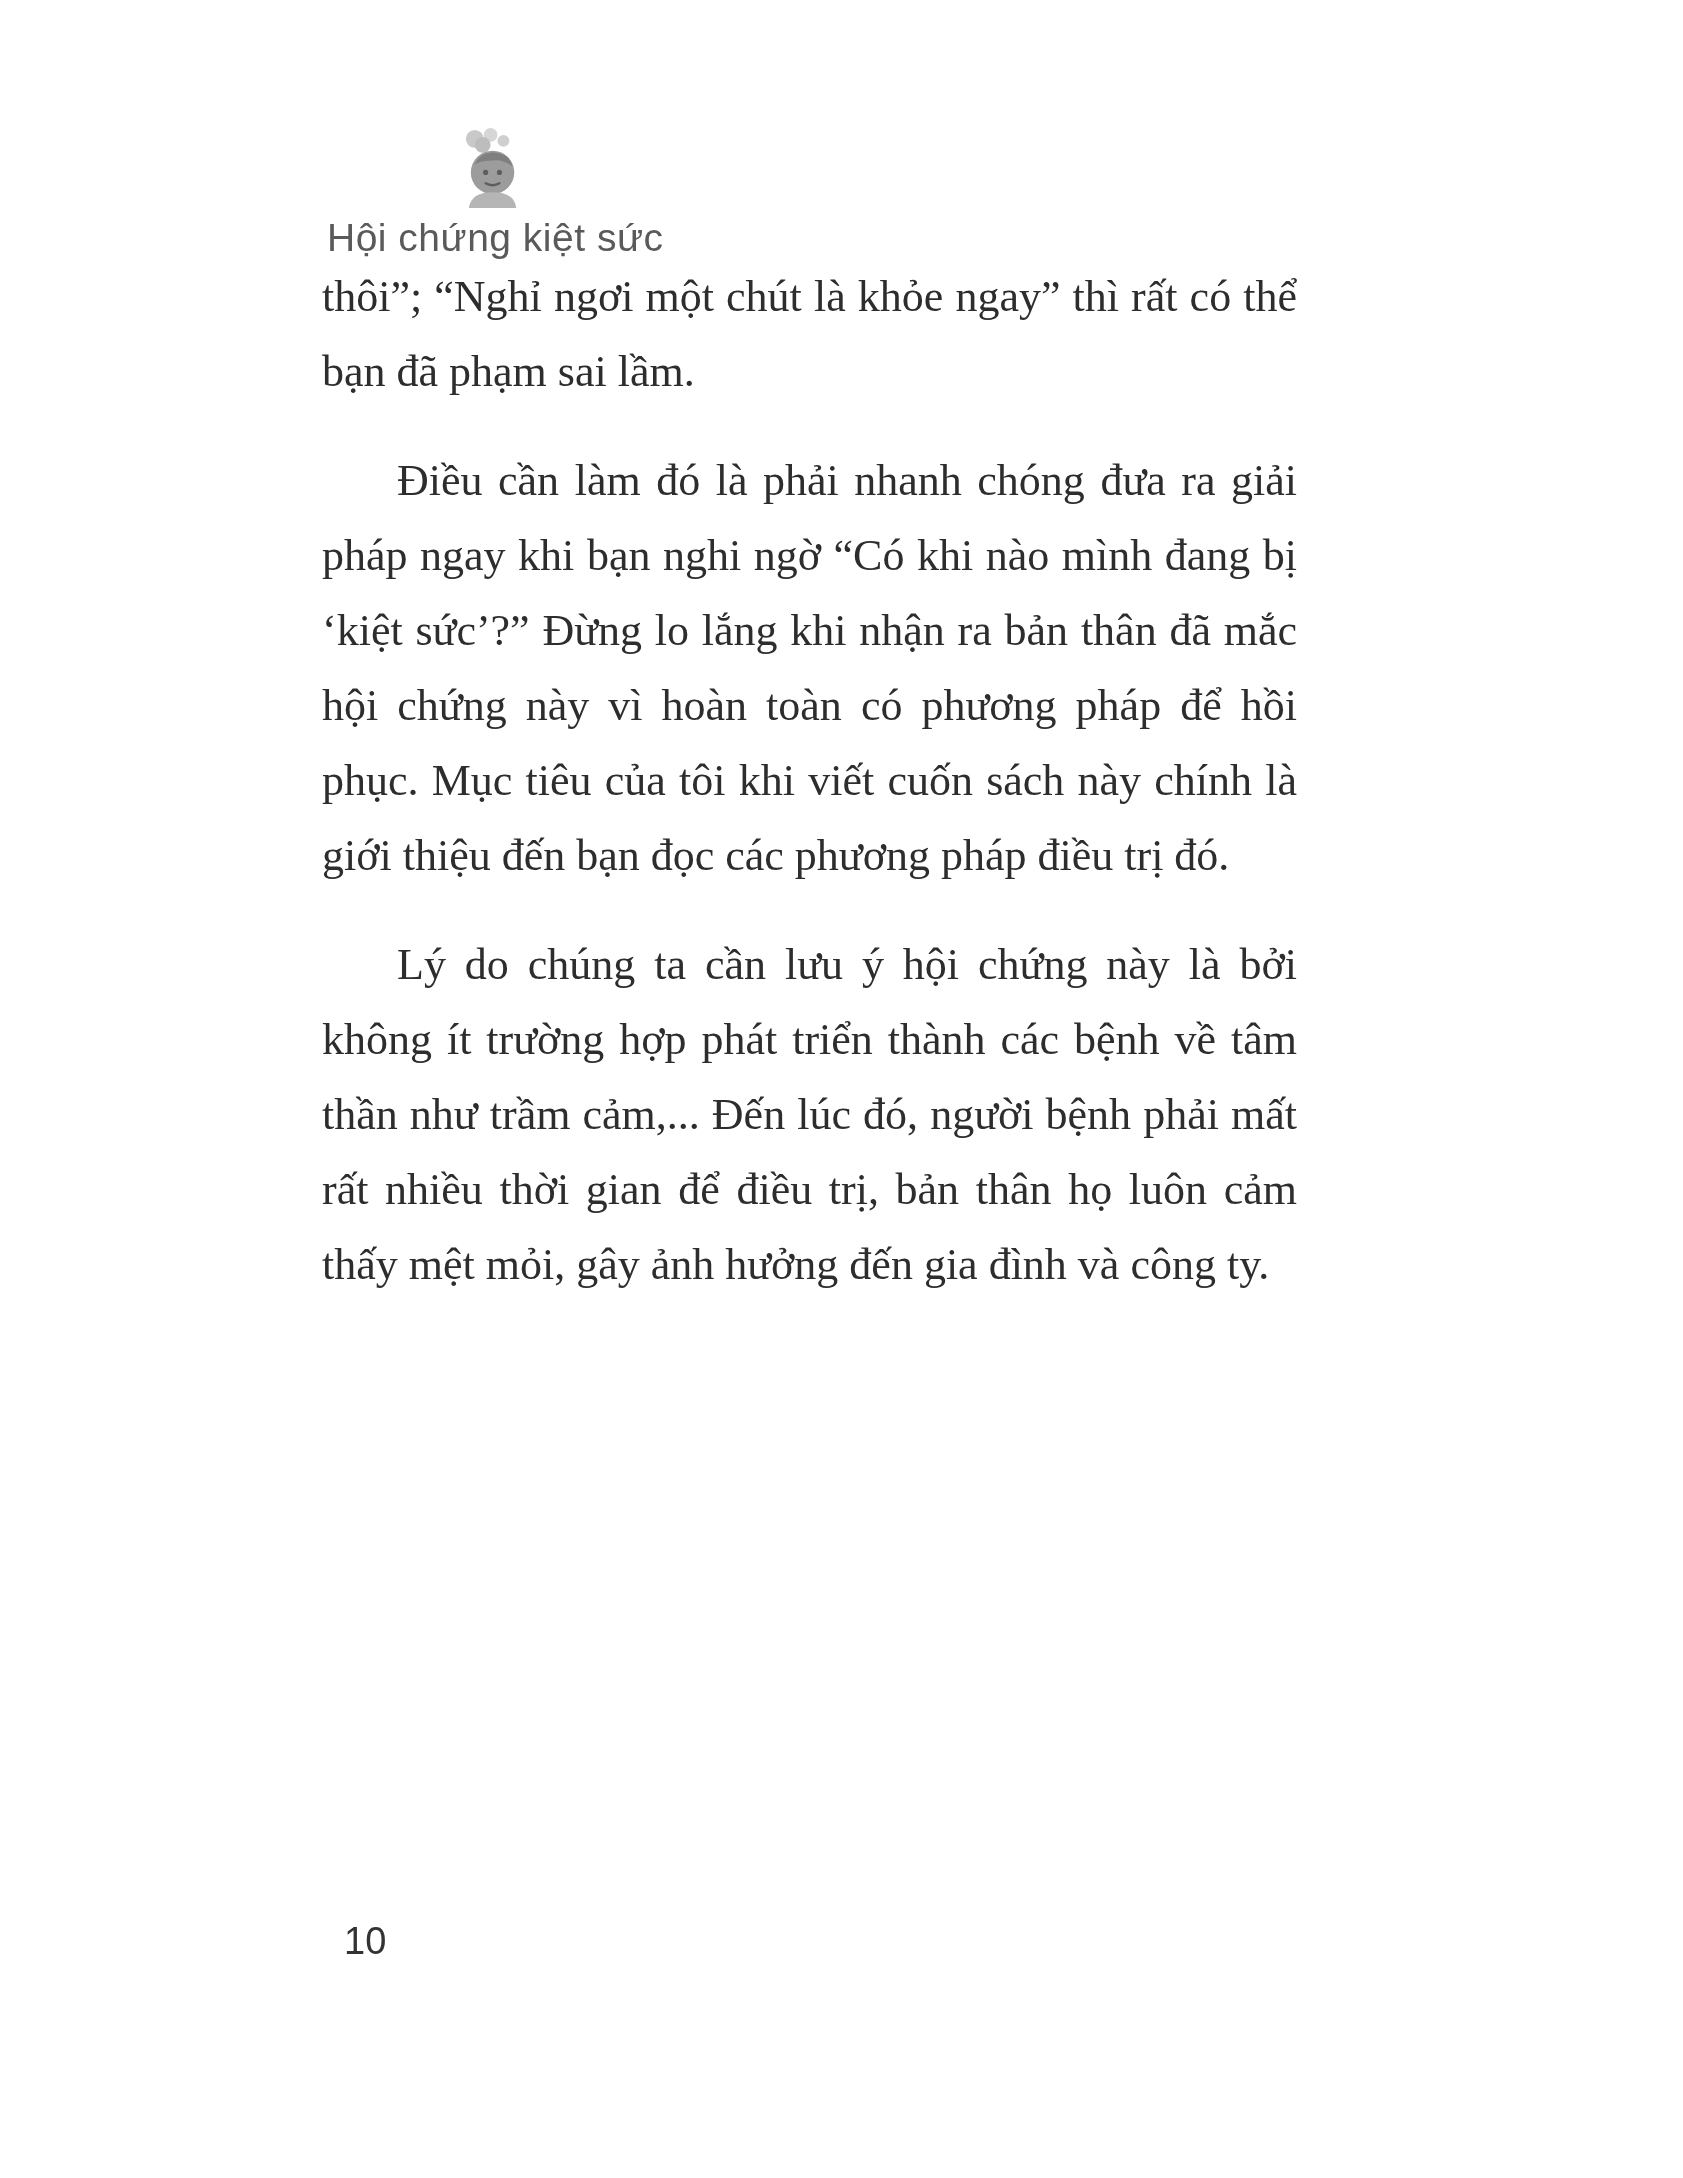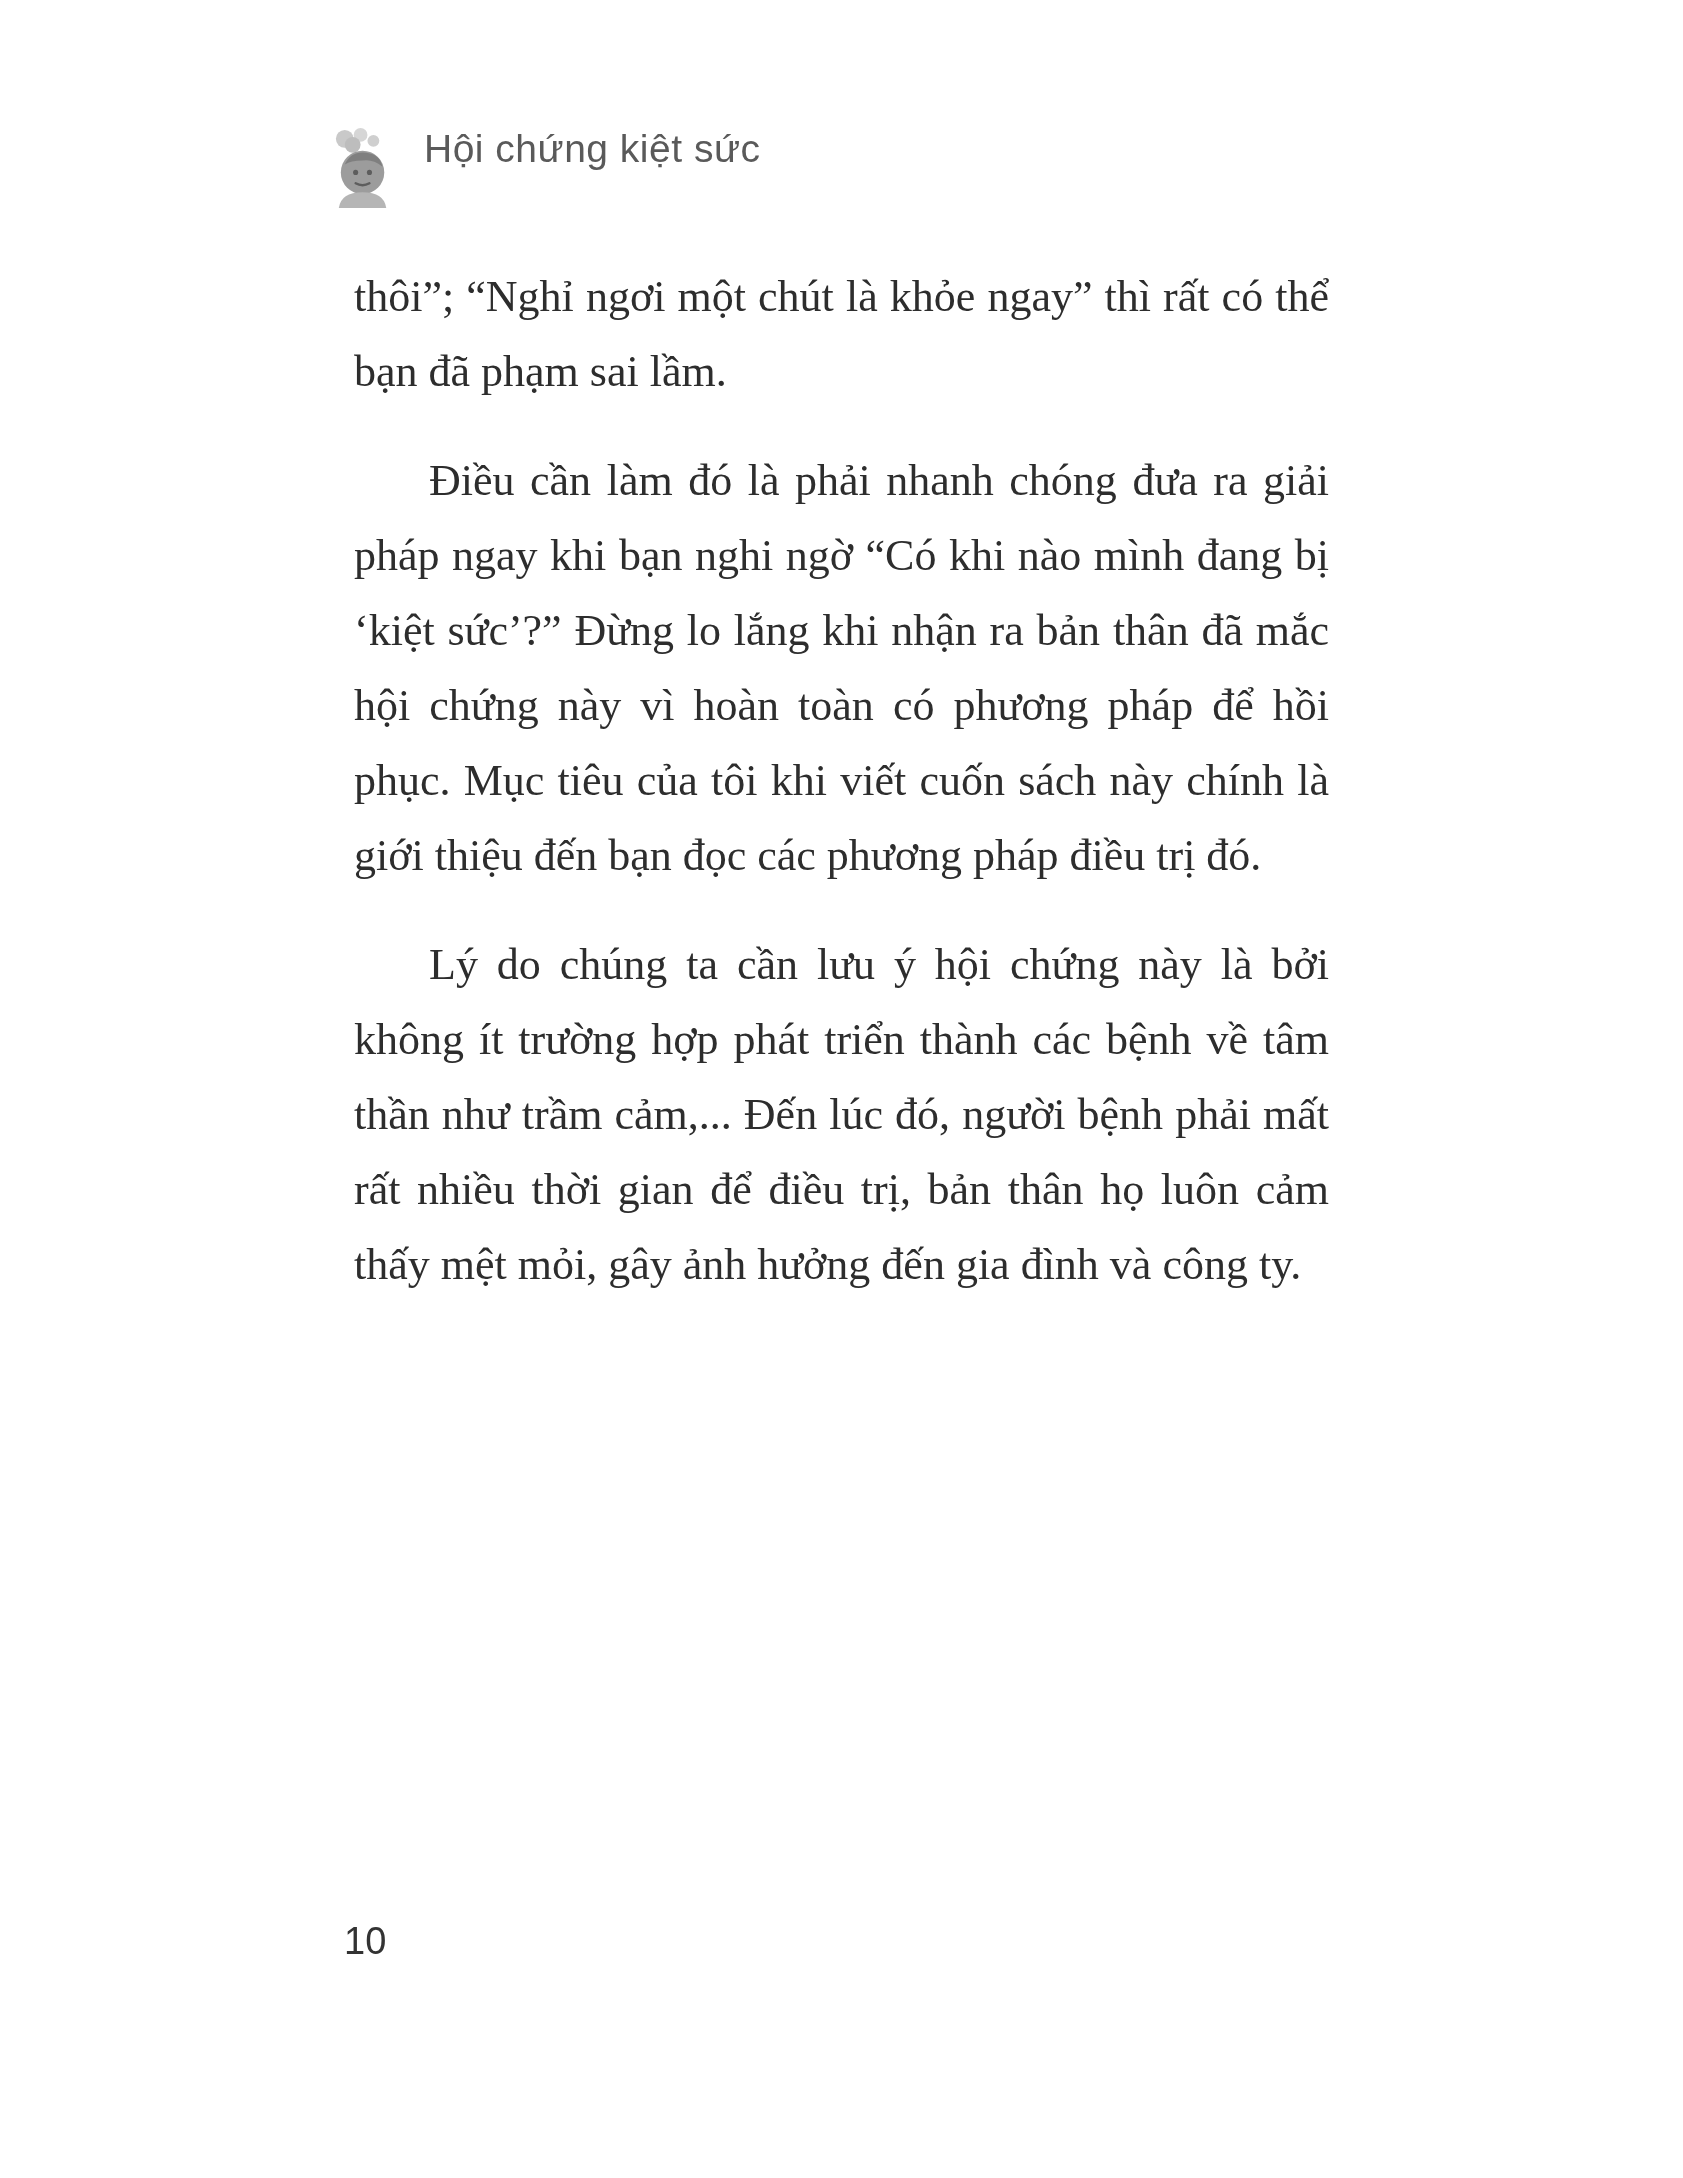--- a/index.html
+++ b/index.html
@@ -13,36 +13,38 @@
     height: 2178px;
     background: #ffffff;
     overflow: hidden;
     font-family: "Liberation Serif", serif;
   }
   .header {
     position: absolute;
     left: 327px;
     top: 127px;
     display: flex;
-    gap: 20px;
+    align-items: center;
+    gap: 8px;
+    flex-direction: column;
   }
   .header .logo {
     width: 77px;
     height: 81px;
     flex: 0 0 auto;
   }
   .header .running-title {
     font-family: "Liberation Sans", sans-serif;
     font-size: 39px;
     color: #5a5a5a;
     letter-spacing: 0.5px;
   }
   .body-text {
     position: absolute;
-    left: 354px;
+    left: 322px;
     top: 259px;
     width: 975px;
     font-size: 44px;
     line-height: 75px;
     color: #2d2d2d;
     text-align: justify;
   }
   .body-text p {
     margin: 0 0 34px 0;
   }

